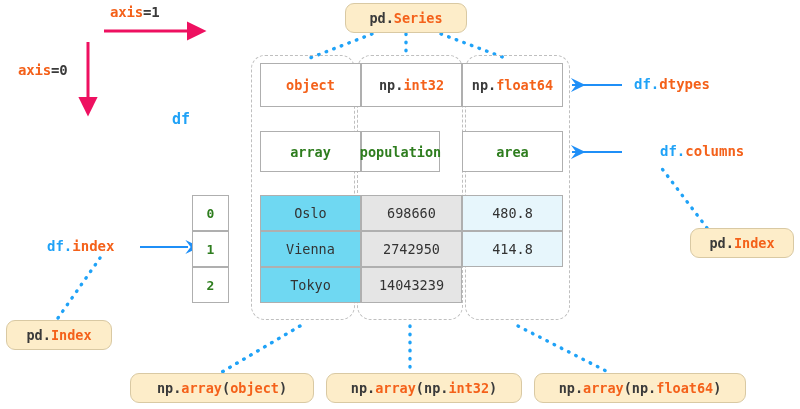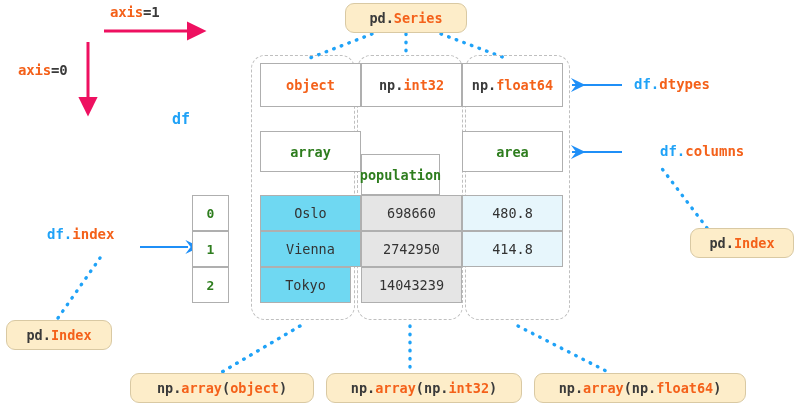--- a/index.html
+++ b/index.html
@@ -163,45 +163,45 @@
   <div class="abs cell cell-dtype" style="left:361px; top:63px; width:101px; height:44px;">
     <span class="c-dark">np.</span>
       <span class="c-orange">int32</span>
   </div>
   <div class="abs cell cell-dtype" style="left:462px; top:63px; width:101px; height:44px;">
     <span class="c-dark">np.</span>
       <span class="c-orange">float64</span>
   </div>
 
   <div class="abs cell cell-head" style="left:260px; top:131px; width:101px; height:41px;">array</div>
-  <div class="abs cell cell-head" style="left:361px; top:131px; width:79px; height:41px;margin-top:23px;">population</div>
+  <div class="abs cell cell-head" style="left:361px; top:131px; width:79px; height:41px;">population</div>
   <div class="abs cell cell-head" style="left:462px; top:131px; width:101px; height:41px;">area</div>
 
   <div class="abs cell cell-index" style="left:192px; top:195px; width:37px; height:36px;">0</div>
   <div class="abs cell cell-index" style="left:192px; top:231px; width:37px; height:36px;">1</div>
   <div class="abs cell cell-index" style="left:192px; top:267px; width:37px; height:36px;">2</div>
 
   <div class="abs cell cell-data tint-0" style="left:260px; top:195px; width:101px; height:36px;">Oslo</div>
   <div class="abs cell cell-data tint-1" style="left:361px; top:195px; width:101px; height:36px;">698660</div>
   <div class="abs cell cell-data tint-2" style="left:462px; top:195px; width:101px; height:36px;">480.8</div>
 
   <div class="abs cell cell-data tint-0" style="left:260px; top:231px; width:101px; height:36px;">Vienna</div>
   <div class="abs cell cell-data tint-1" style="left:361px; top:231px; width:101px; height:36px;">2742950</div>
   <div class="abs cell cell-data tint-2" style="left:462px; top:231px; width:101px; height:36px;">414.8</div>
 
-  <div class="abs cell cell-data tint-0" style="left:260px; top:267px; width:91px; height:36px;">Tokyo</div>
+  <div class="abs cell cell-data tint-0" style="left:260px; top:267px; width:101px; height:36px;">Tokyo</div>
   <div class="abs cell cell-data tint-1" style="left:361px; top:267px; width:101px; height:36px;">14043239</div>
 
   <div class="abs attr-label" style="left:634px; top:76px;">
     <span class="c-blue">df</span><span class="c-blue">.</span><span class="c-orange">dtypes</span>
   </div>
   <div class="abs attr-label" style="left:634px; top:143px;margin-left:26px;">
     <span class="c-blue">df</span><span class="c-blue">.</span><span class="c-orange">columns</span>
   </div>
-  <div class="abs attr-label" style="left:47px; top:226px;">
+  <div class="abs attr-label" style="left:47px; top:238px;">
     <span class="c-blue">df</span><span class="c-blue">.</span><span class="c-orange">index</span>
   </div>
 
   <div class="abs tagbox" style="left:690px; top:228px; width:104px;">
     <span class="c-dark">pd.</span>
       <span class="c-orange">Index</span>
   </div>
   <div class="abs tagbox" style="left:6px; top:320px; width:106px;">
     <span class="c-dark">pd.</span>
       <span class="c-orange">Index</span>

